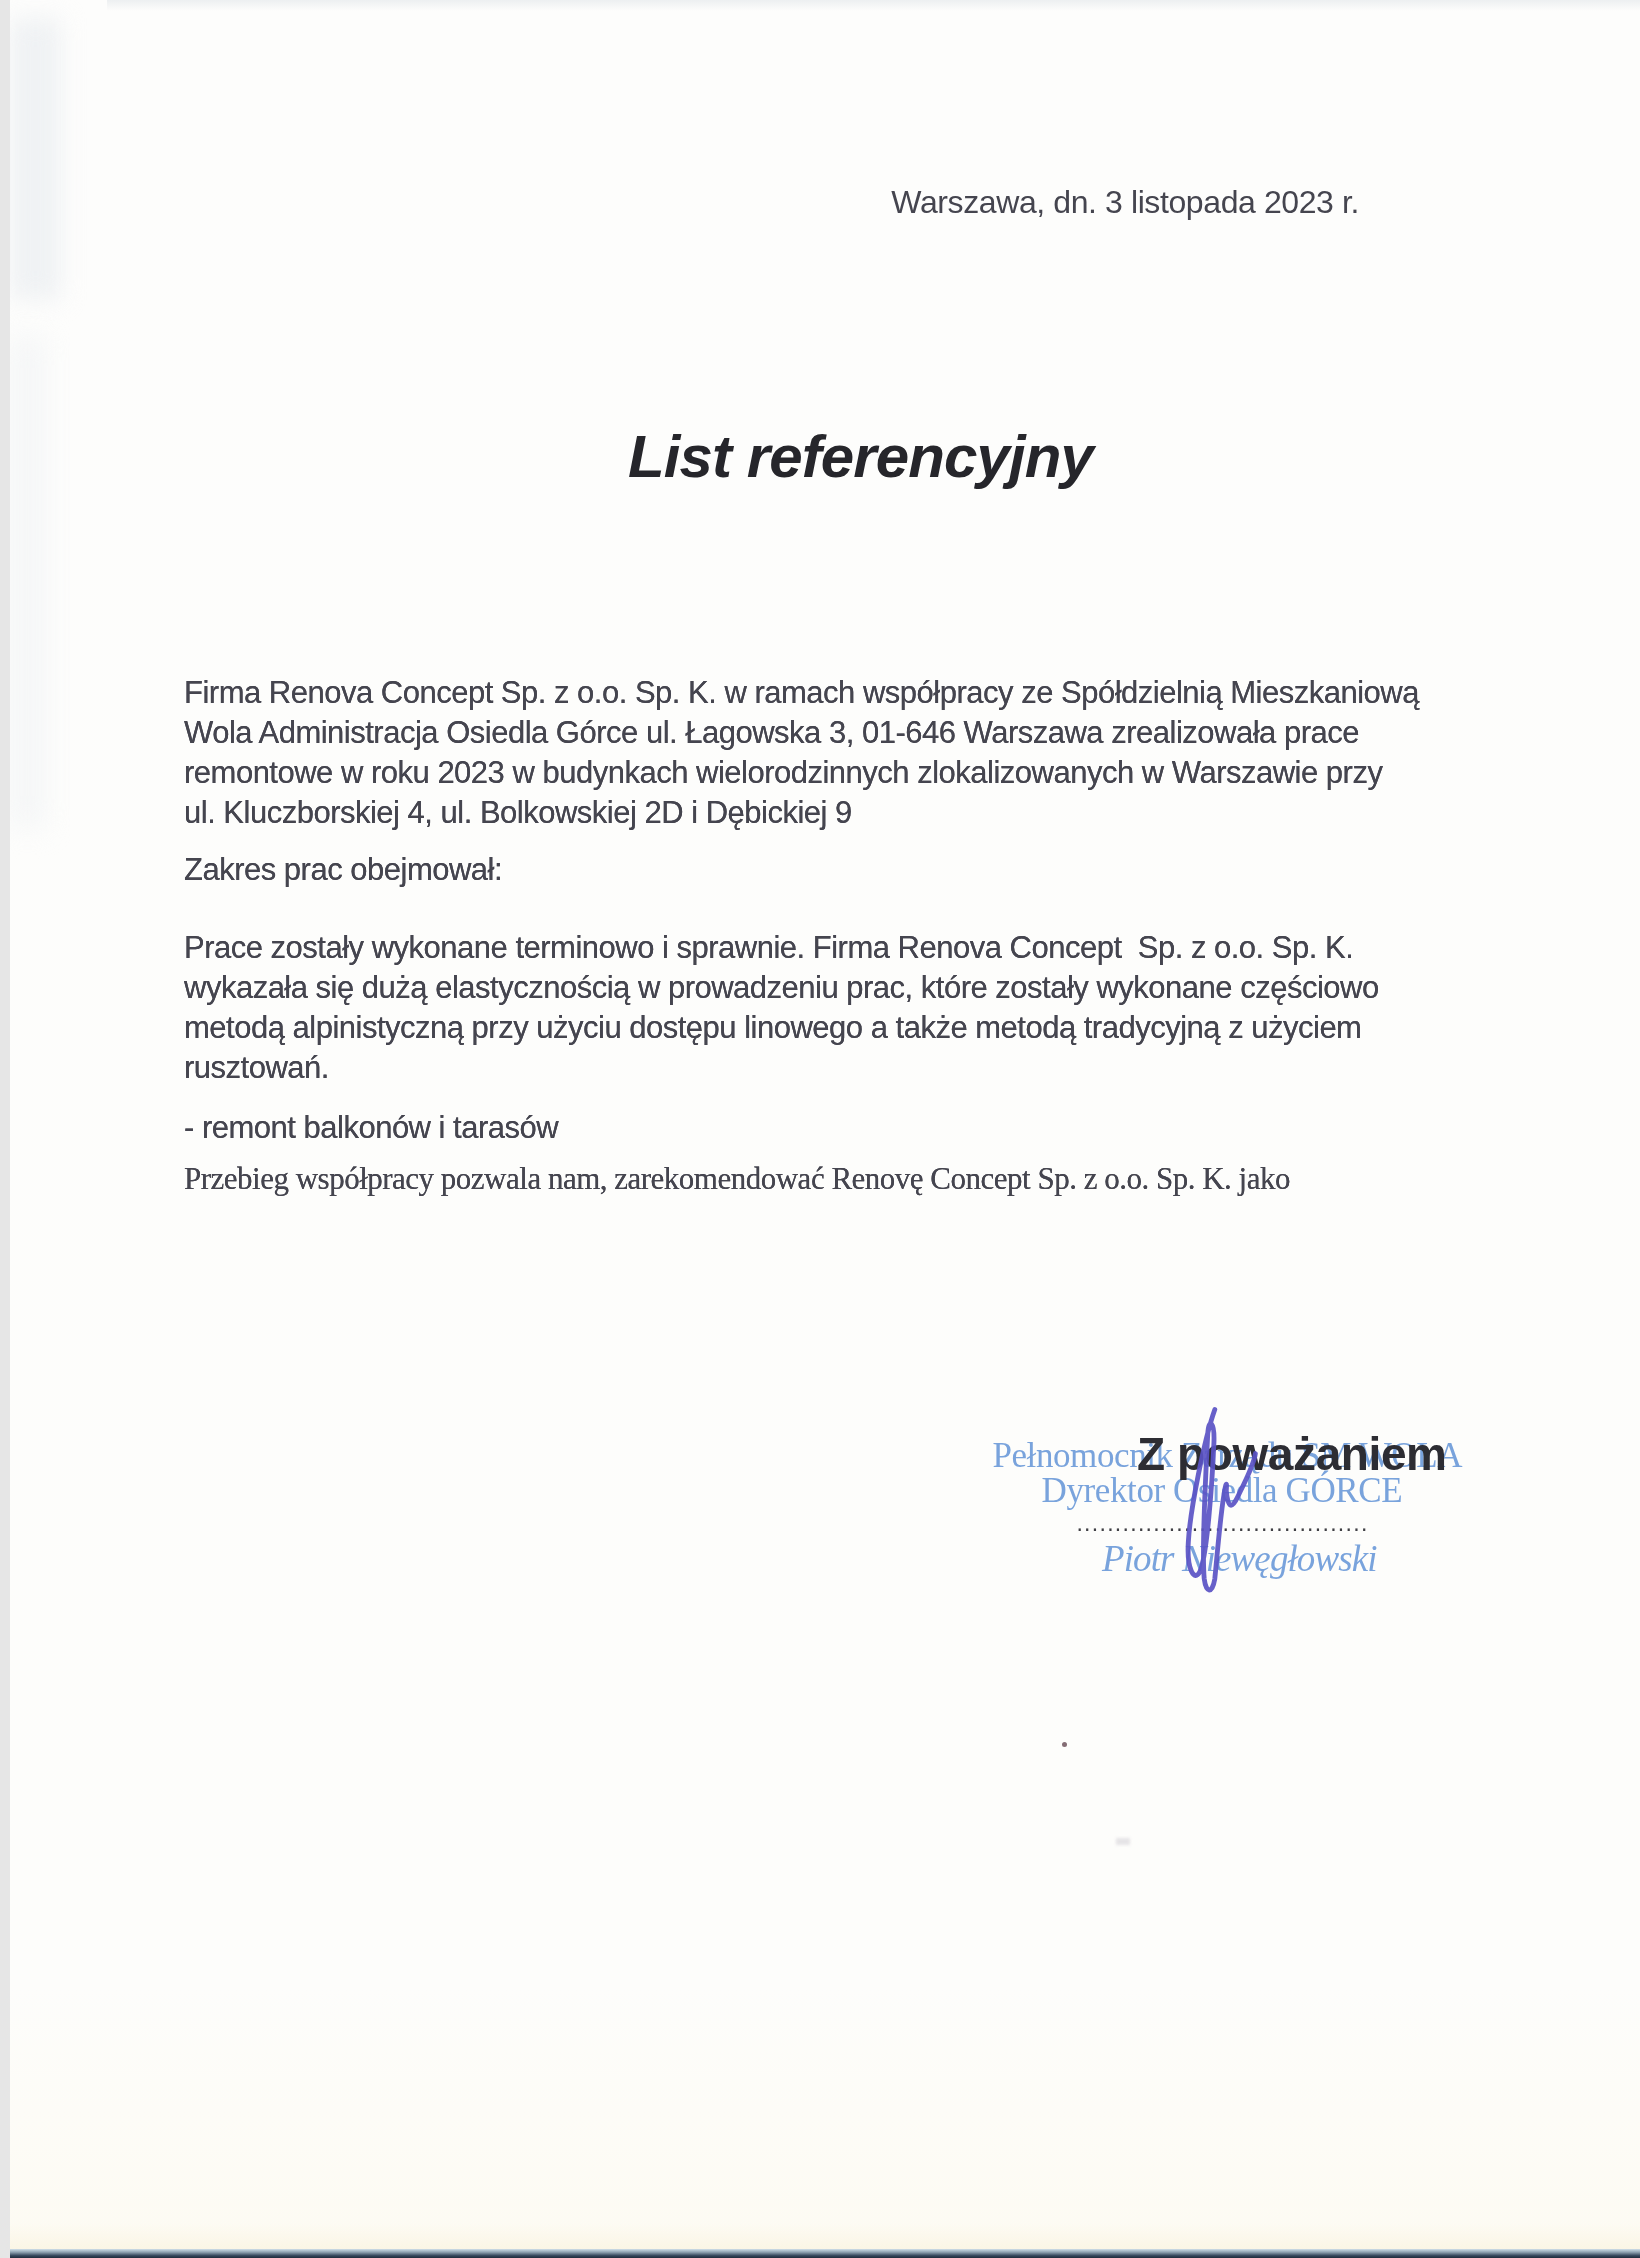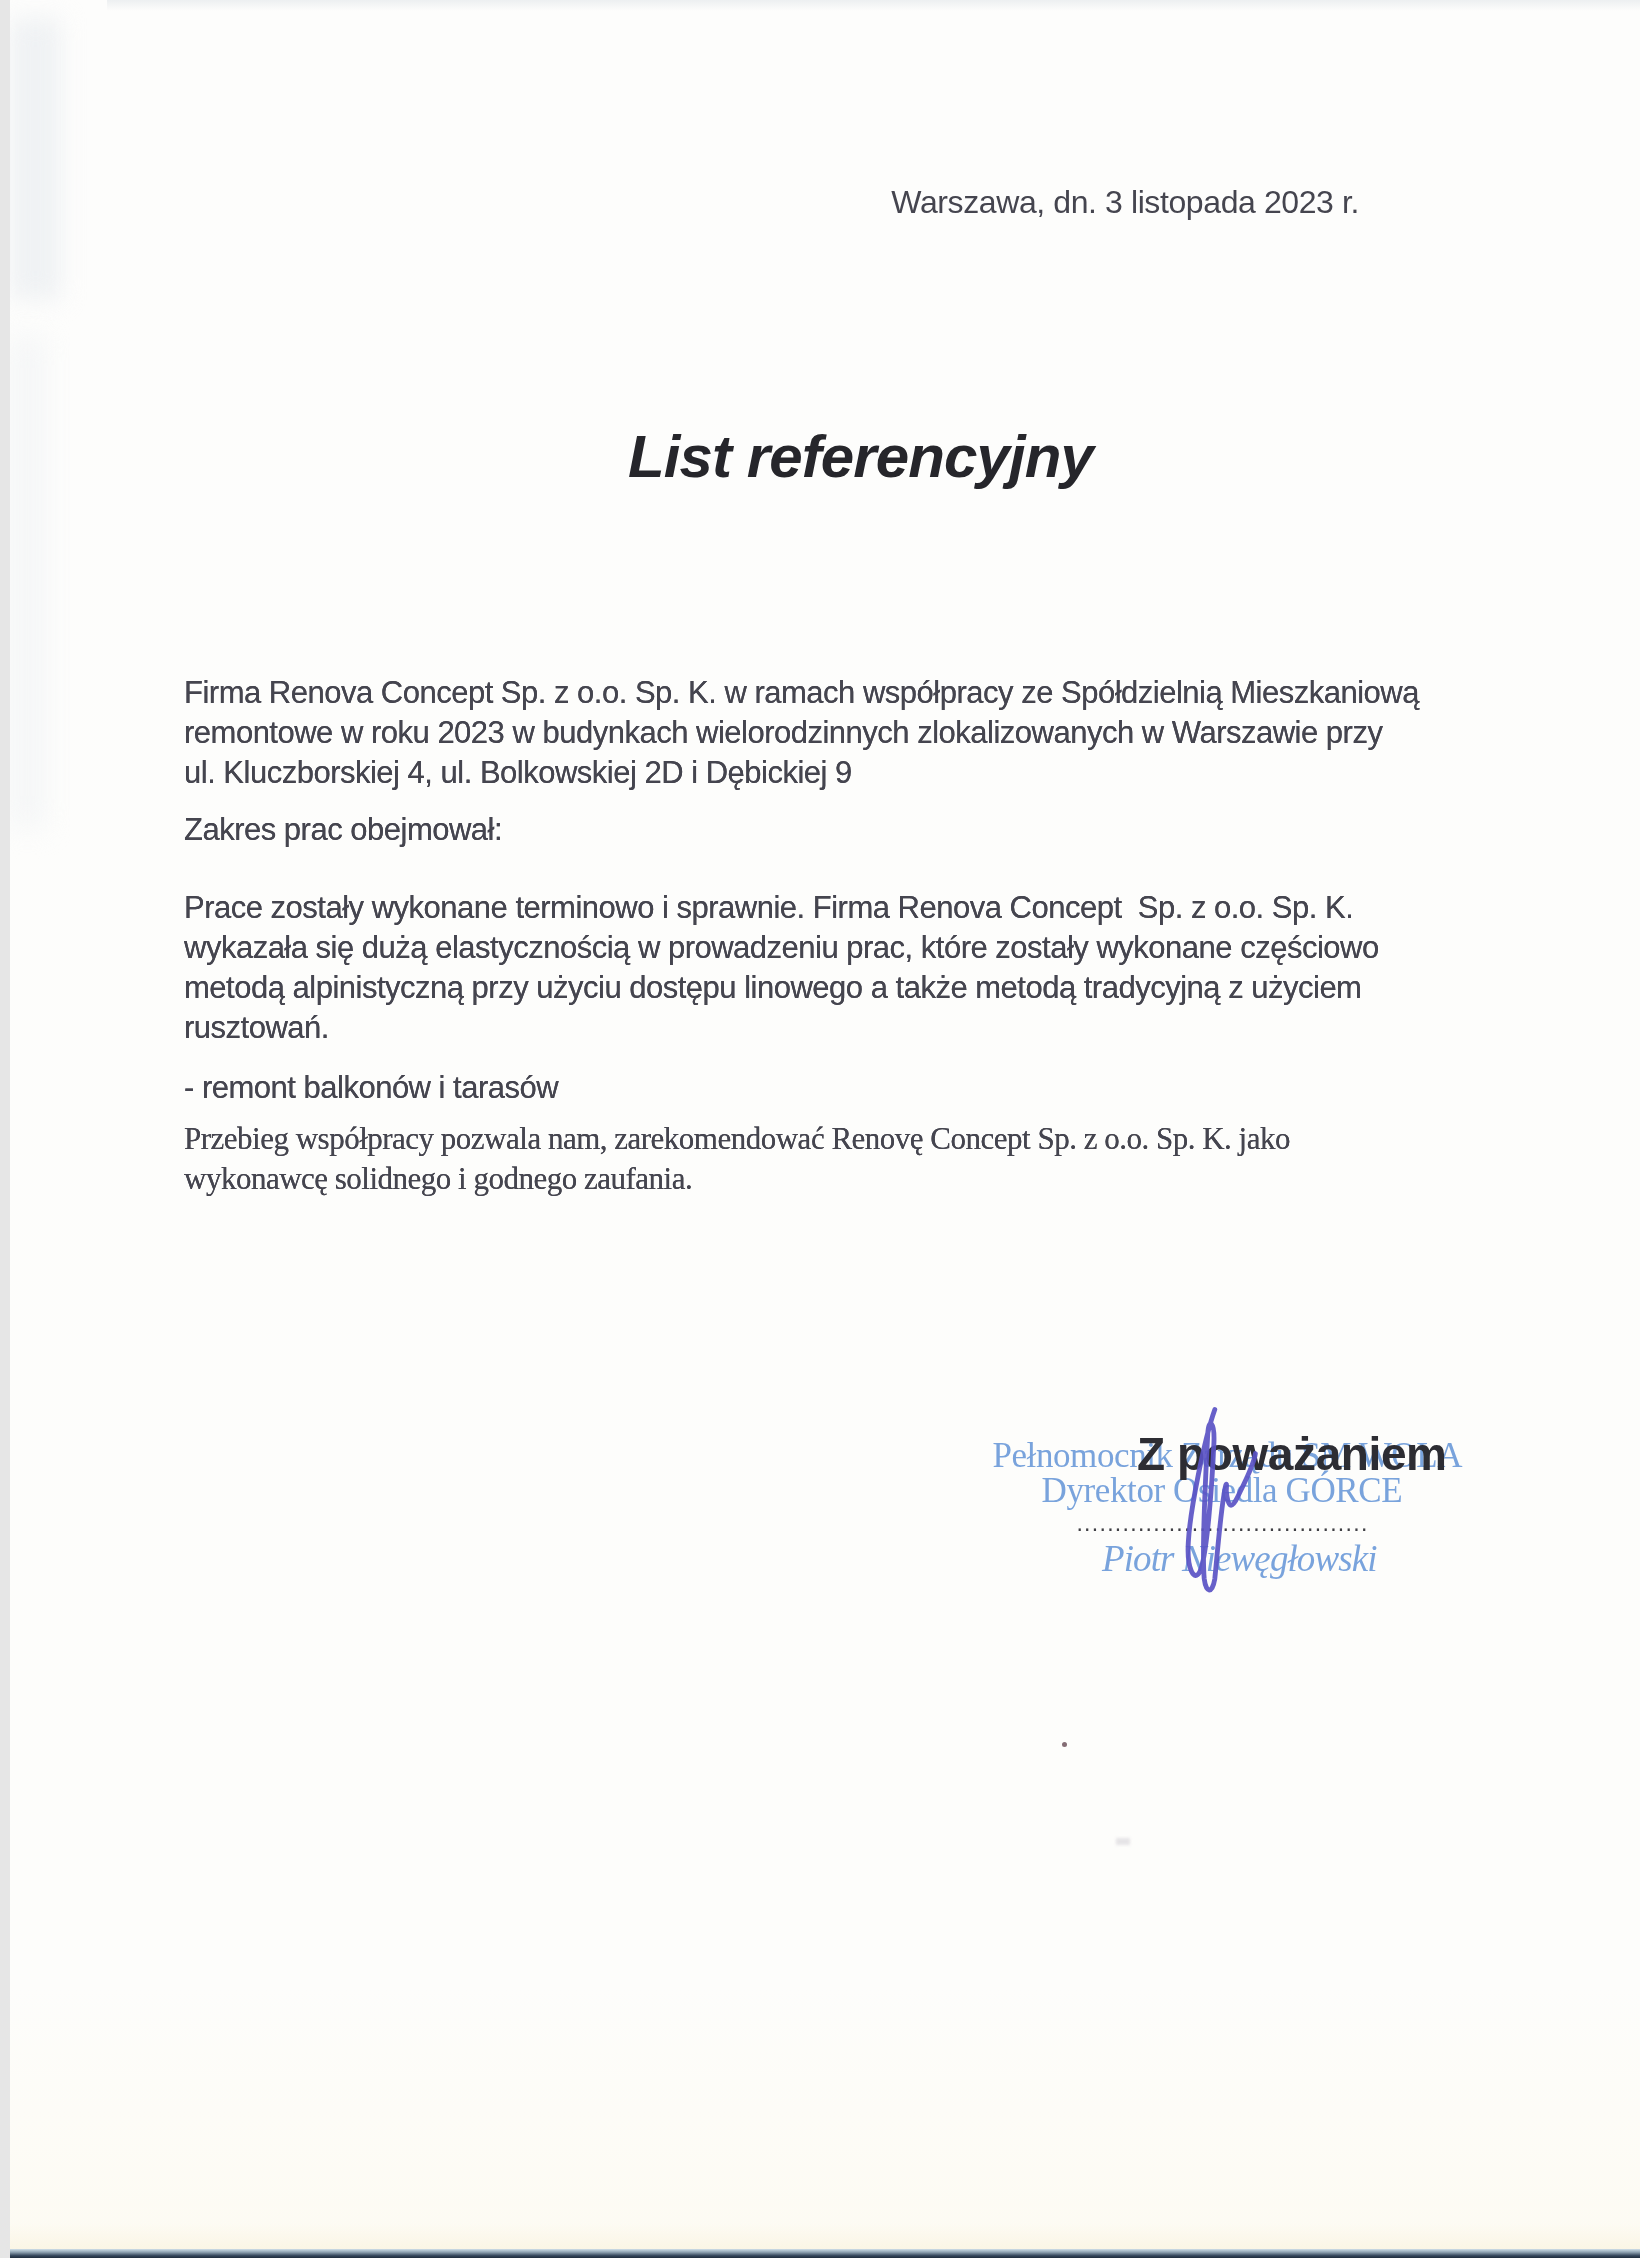--- a/index.html
+++ b/index.html
@@ -107,38 +107,38 @@
   <div class="artifact bottom-warm"></div>
   <div class="artifact bottom-bar"></div>
 
   <div class="date">Warszawa, dn. 3 listopada 2023 r.</div>
 
   <h1 class="title">List referencyjny</h1>
 
   <div class="body-block">
     <div class="para para-intro">
       <div class="line">Firma Renova Concept Sp. z o.o. Sp. K. w ramach współpracy ze Spółdzielnią Mieszkaniową</div>
+      <div class="line">Wola Administracja Osiedla Górce ul. Łagowska 3, 01-646 Warszawa zrealizowała prace</div>
       <div class="line">remontowe w roku 2023 w budynkach wielorodzinnych zlokalizowanych w Warszawie przy</div>
       <div class="line">ul. Kluczborskiej 4, ul. Bolkowskiej 2D i Dębickiej 9</div>
     </div>
     <div class="para para-scope">
       <div class="line">Zakres prac obejmował:</div>
     </div>
     <div class="para para-quality">
       <div class="line">Prace zostały wykonane terminowo i sprawnie. Firma Renova Concept  Sp. z o.o. Sp. K.</div>
       <div class="line">wykazała się dużą elastycznością w prowadzeniu prac, które zostały wykonane częściowo</div>
       <div class="line">metodą alpinistyczną przy użyciu dostępu linowego a także metodą tradycyjną z użyciem</div>
       <div class="line">rusztowań.</div>
     </div>
     <div class="para para-bullet">
       <div class="line">- remont balkonów i tarasów</div>
     </div>
     <div class="para para-recommend">
       <div class="line">Przebieg współpracy pozwala nam, zarekomendować Renovę Concept Sp. z o.o. Sp. K. jako</div>
-      <div class="line">wykonawcę solidnego i godnego zaufania.</div>
     </div>
   </div>
 
   <div class="sig-area">
 
     <div class="stamp">
       <div class="stamp-line">Pełnomocnik Zarządu SM WOLA</div>
       <div class="stamp-line">Dyrektor Osiedla GÓRCE</div>
       <div class="dots">......................................</div>
     </div>

